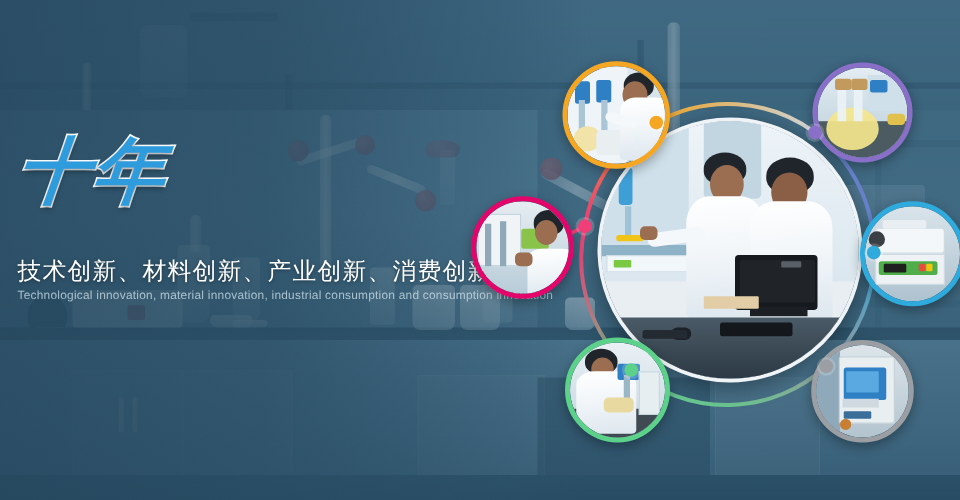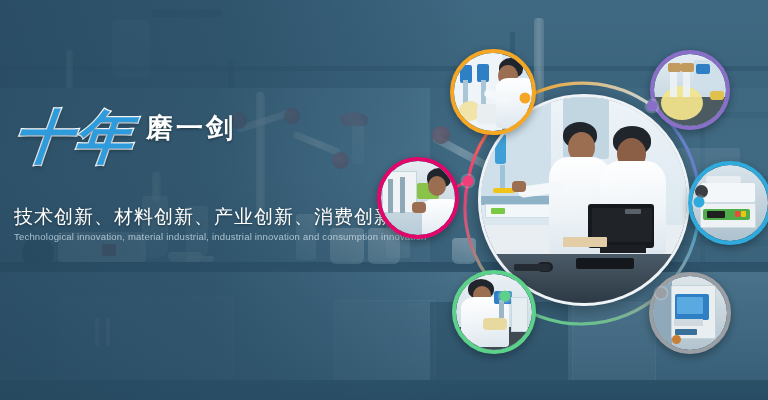--- a/index.html
+++ b/index.html
@@ -319,25 +319,24 @@
     <div class="bg-floor"></div>
 
     <div class="bg-tint"></div>
     <div class="bg-left-darken"></div>
   </div>
 
   <div class="text-block">
     <div class="headline-row">
       <div class="shinian">十年</div>
       <div class="head-right">
-        <div class="mo-yi-jian">磨一剑</div>
       </div>
     </div>
     <div class="tagline-cn">技术创新、材料创新、产业创新、消费创新</div>
-    <div class="tagline-en">Technological innovation, material industrial, industrial innovation and consumption innovation</div>
+    <div class="tagline-en">Technological innovation, material innovation, industrial consumption and consumption innovation</div>
   </div>
 
   <div class="composition">
 
     <svg class="ring-svg" viewBox="0 0 368 340">
       <defs>
         <linearGradient id="gradTL" x1="0" y1="1" x2="1" y2="0">
           <stop offset="0%" stop-color="#ef3e78"></stop>
           <stop offset="100%" stop-color="#f5a623"></stop>
         </linearGradient>

